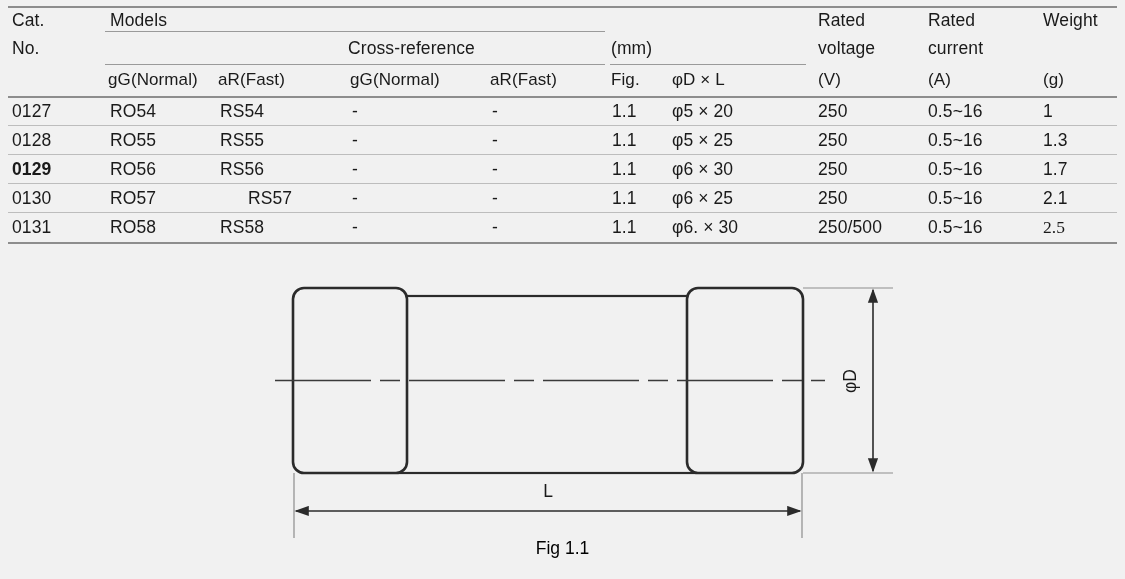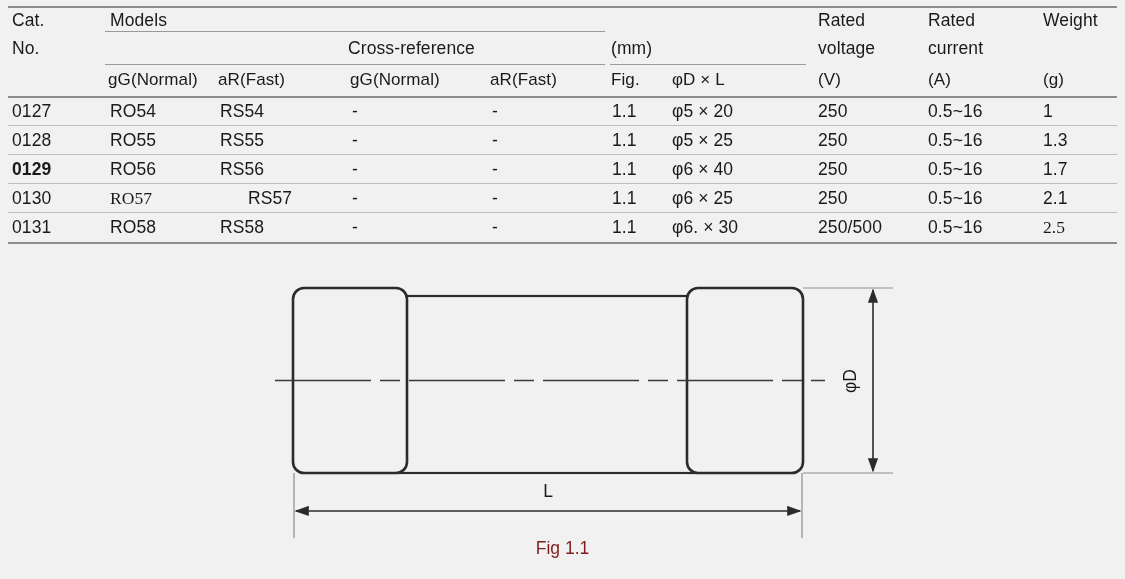--- a/index.html
+++ b/index.html
@@ -50,21 +50,21 @@
     height: 331px;
   }
   .figure svg { display: block; }
   .fig-caption {
     position: absolute;
     top: 290px;
     left: 0;
     width: 1125px;
     text-align: center;
     font-size: 17.5px;
-    color: #7f1d1d;
+    color: #000000;
   }
 </style>
 </head>
 <body>
 
 <div class="spec-table">
 
   <div class="rule strong" style="left:8px;  top:6px;   width:1109px;"></div>
   <div class="rule" style="left:105px;top:31px;  width:500px;"></div>
   <div class="rule" style="left:105px;top:64px;  width:500px;"></div>
@@ -120,27 +120,27 @@
   <div class="cell" style="left:818px; top:130px;">250</div>
   <div class="cell" style="left:928px; top:130px;">0.5~16</div>
   <div class="cell" style="left:1043px;top:130px;">1.3</div>
 
   <div class="cell" style="left:12px;  top:159px;font-weight:bold;">0129</div>
   <div class="cell" style="left:110px; top:159px;">RO56</div>
   <div class="cell" style="left:220px; top:159px;">RS56</div>
   <div class="cell" style="left:352px; top:159px;">-</div>
   <div class="cell" style="left:492px; top:159px;">-</div>
   <div class="cell" style="left:612px; top:159px;">1.1</div>
-  <div class="cell" style="left:672px; top:159px;">φ6 × 40</div>
+  <div class="cell" style="left:672px; top:159px;">φ6 × 30</div>
   <div class="cell" style="left:818px; top:159px;">250</div>
   <div class="cell" style="left:928px; top:159px;">0.5~16</div>
   <div class="cell" style="left:1043px;top:159px;">1.7</div>
 
   <div class="cell" style="left:12px;  top:188px;">0130</div>
-  <div class="cell" style="left:110px; top:188px;font-family:Liberation Serif, serif;">RO57</div>
+  <div class="cell" style="left:110px; top:188px;">RO57</div>
   <div class="cell" style="left:220px; top:188px;margin-left:28px;">RS57</div>
   <div class="cell" style="left:352px; top:188px;">-</div>
   <div class="cell" style="left:492px; top:188px;">-</div>
   <div class="cell" style="left:612px; top:188px;">1.1</div>
   <div class="cell" style="left:672px; top:188px;">φ6 × 25</div>
   <div class="cell" style="left:818px; top:188px;">250</div>
   <div class="cell" style="left:928px; top:188px;">0.5~16</div>
   <div class="cell" style="left:1043px;top:188px;">2.1</div>
 
   <div class="cell" style="left:12px;  top:217px;">0131</div>

